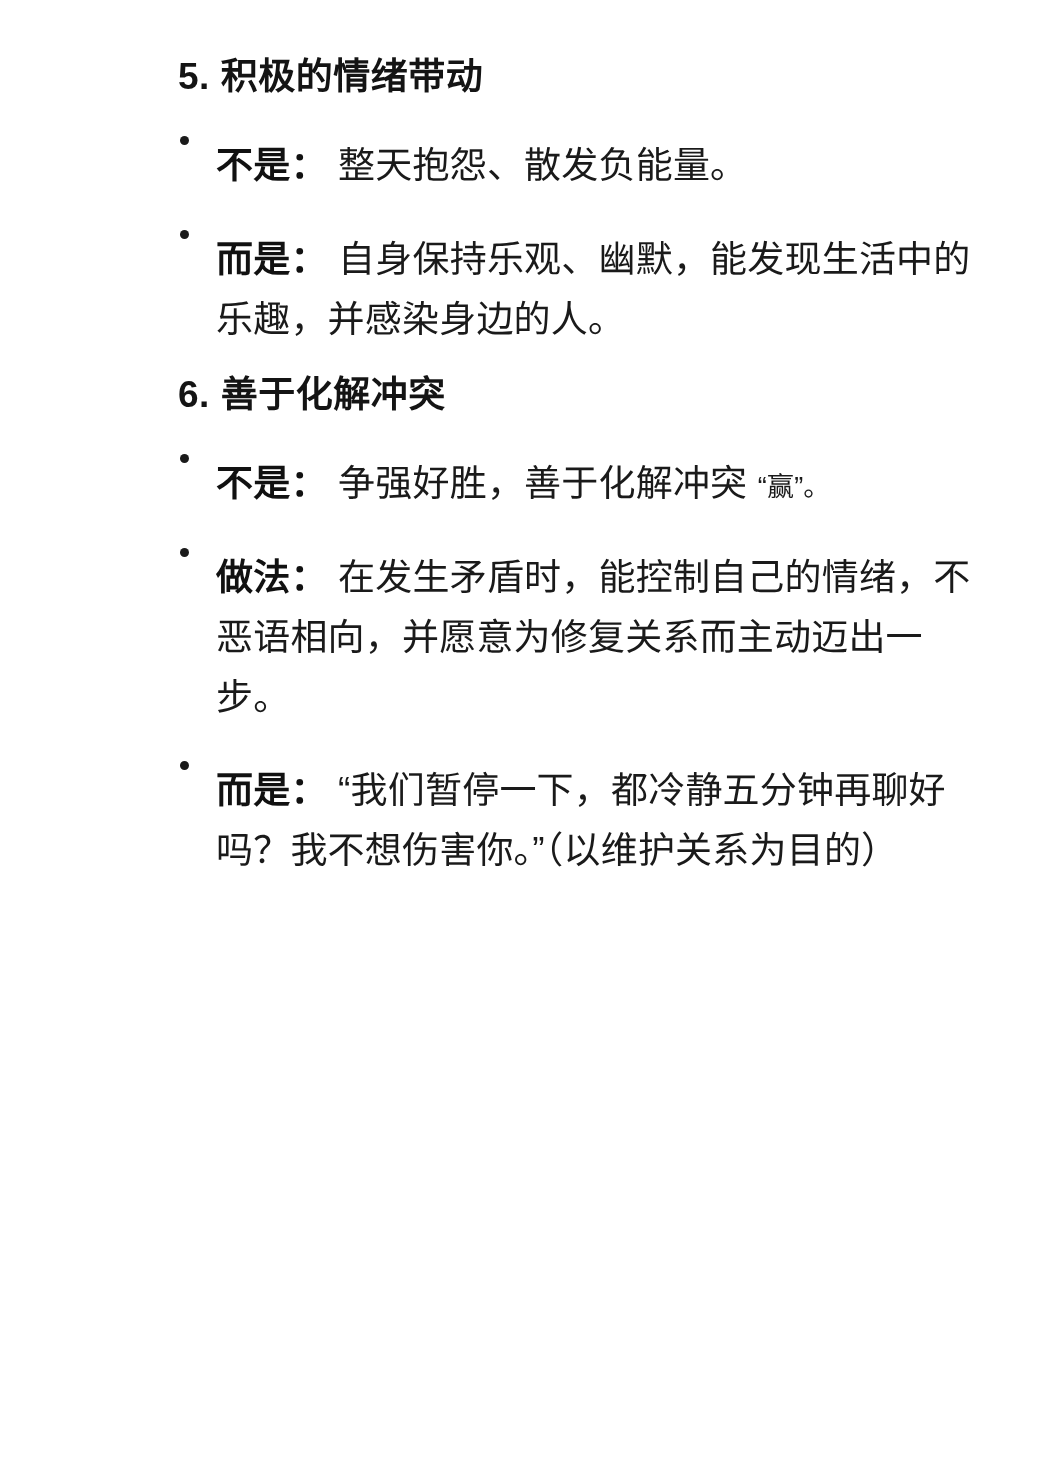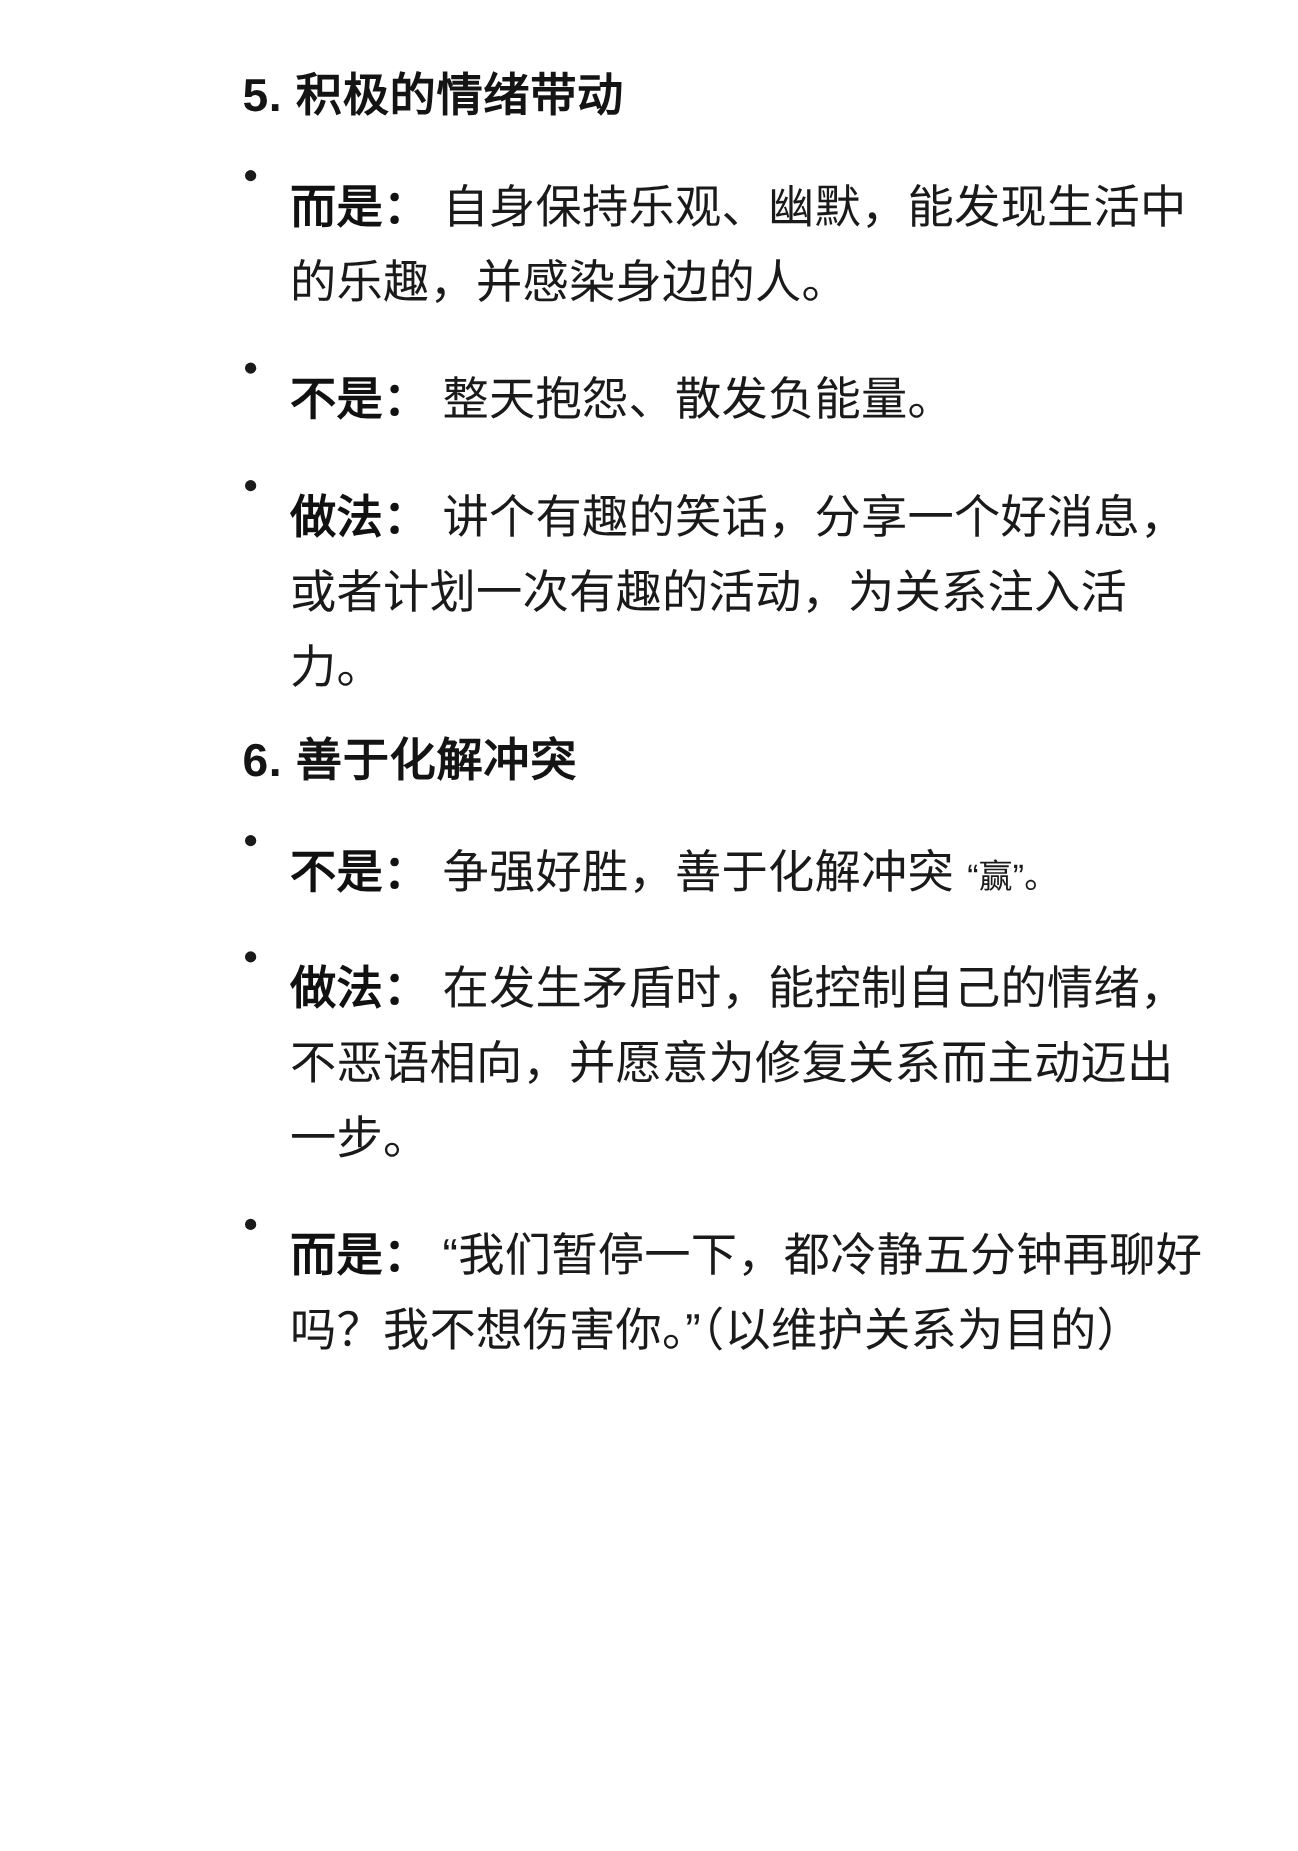--- a/index.html
+++ b/index.html
@@ -11,21 +11,21 @@
     width: 1038px;
     min-height: 1481px;
     font-family: "Liberation Sans", "DejaVu Sans", sans-serif;
     color: #1a1a1a;
     -webkit-font-smoothing: antialiased;
   }
   .page {
     width: 1038px;
     min-height: 1481px;
     box-sizing: border-box;
-    padding: 52px 40px 20px 60px;
+    padding: 52px 40px 20px 44px;
     background: #ffffff;
   }
   .section {
     margin: 0;
   }
   .section + .section {
     margin-top: 20px;
   }
   .section-heading {
     font-size: 37px;
@@ -76,32 +76,27 @@
 </head>
 <body>
 
 <div class="page">
 
   <div class="section">
     <h2 class="section-heading">5. 积极的情绪带动</h2>
     <ul class="bullet-list">
       <li class="bullet-item">
         <span class="dot"></span>
-        <span class="lead">而是：</span>
-        <span class="body">自身保持乐观、幽默，能发现生活中的乐趣，并感染身边的人。</span>
-      </li>
-      <li class="bullet-item">
-        <span class="dot"></span>
         <span class="lead">不是：</span>
         <span class="body">整天抱怨、散发负能量。</span>
       </li>
       <li class="bullet-item">
         <span class="dot"></span>
-        <span class="lead">做法：</span>
-        <span class="body">讲个有趣的笑话，分享一个好消息，或者计划一次有趣的活动，为关系注入活力。</span>
+        <span class="lead">而是：</span>
+        <span class="body">自身保持乐观、幽默，能发现生活中的乐趣，并感染身边的人。</span>
       </li>
     </ul>
   </div>
 
   <div class="section">
     <h2 class="section-heading">6. 善于化解冲突</h2>
     <ul class="bullet-list">
       <li class="bullet-item">
         <span class="dot"></span>
         <span class="lead">不是：</span>

